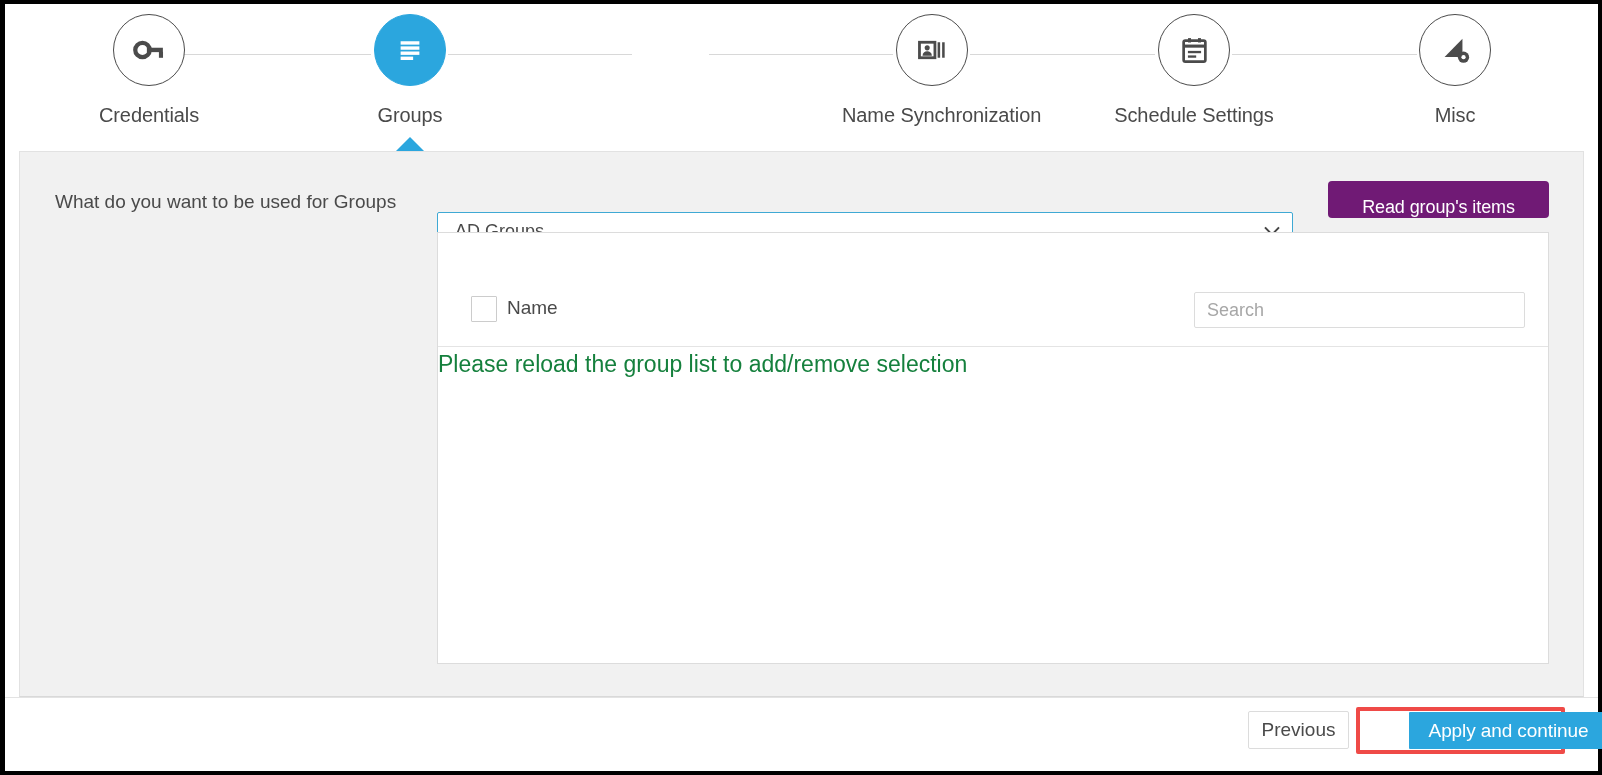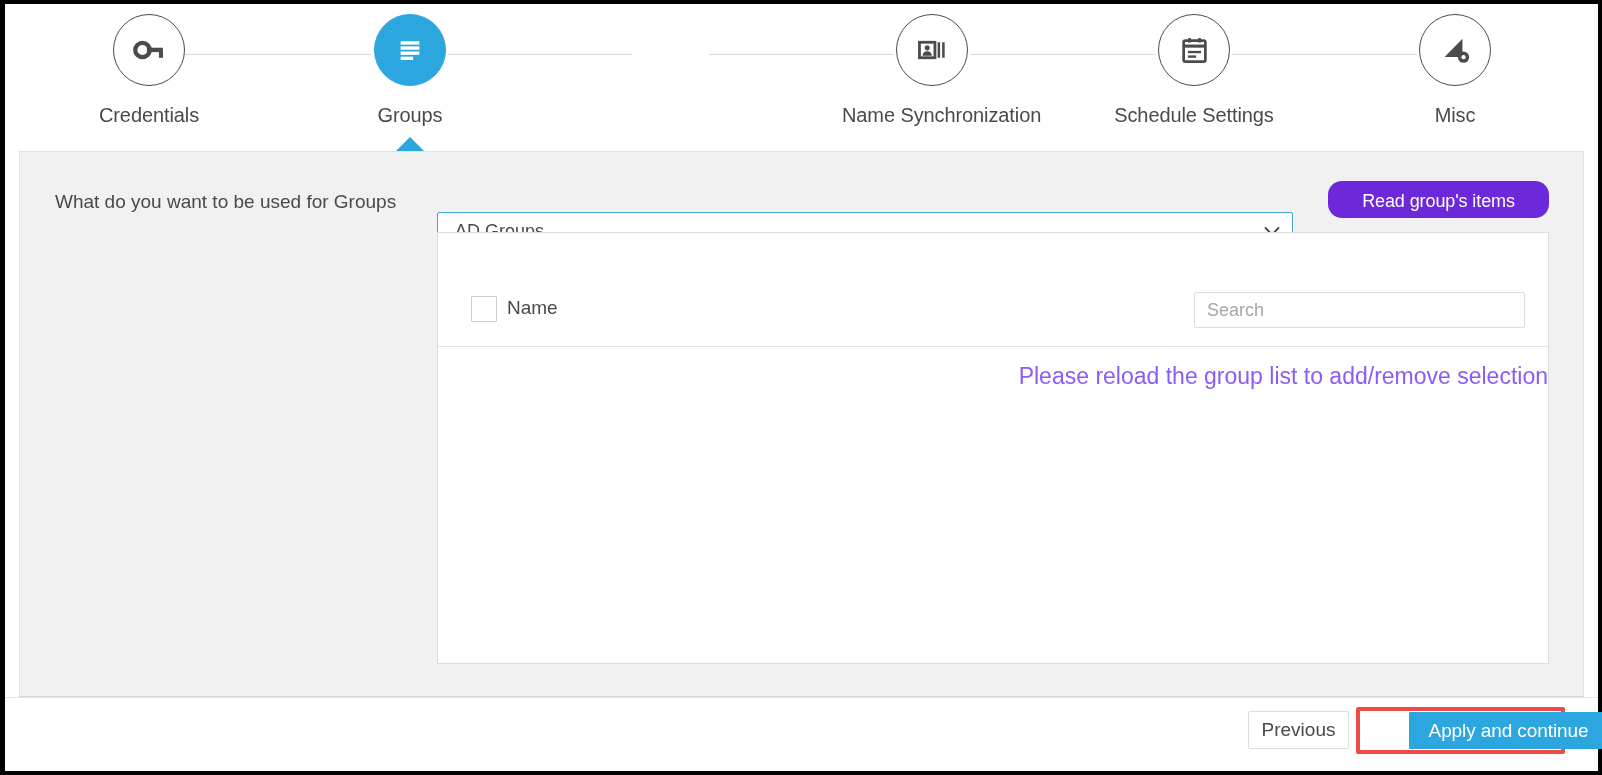--- a/index.html
+++ b/index.html
@@ -151,28 +151,28 @@
     pointer-events: none;
   }
 
   
   #read-items-btn {
     position: absolute;
     left: 1308px;
     top: 29px;
     width: 221px;
     height: 37px;
-    background: #6d28d9;
+    background: #701a75;
     color: #ffffff;
     border: none;
-    border-radius: 14px;
+    border-radius: 4px;
     font-family: "Liberation Sans", sans-serif;
     font-size: 18px;
     cursor: pointer;
-    padding: 10px;
+    padding: 16px;
     letter-spacing: -0.1px;
   }
 
   
   #list-panel {
     position: absolute;
     left: 417px;
     top: 80px;
     width: 1112px;
     height: 432px;
@@ -224,24 +224,24 @@
     color: #4a4a4a;
     padding: 0 12px;
     outline: none;
   }
   #search-input::placeholder { color: #a7a7a7; opacity: 1; }
 
   #empty-message {
     position: absolute;
     left: 0;
     right: 0;
-    top: 130px;
-    text-align: right;
+    top: 118px;
+    text-align: left;
     font-size: 23px;
-    color: #8b5cf6;
+    color: #15803d;
   }
 
   
   #footer {
     position: absolute;
     left: 0;
     top: 693px;
     width: 1593px;
     height: 73px;
     background: #ffffff;

